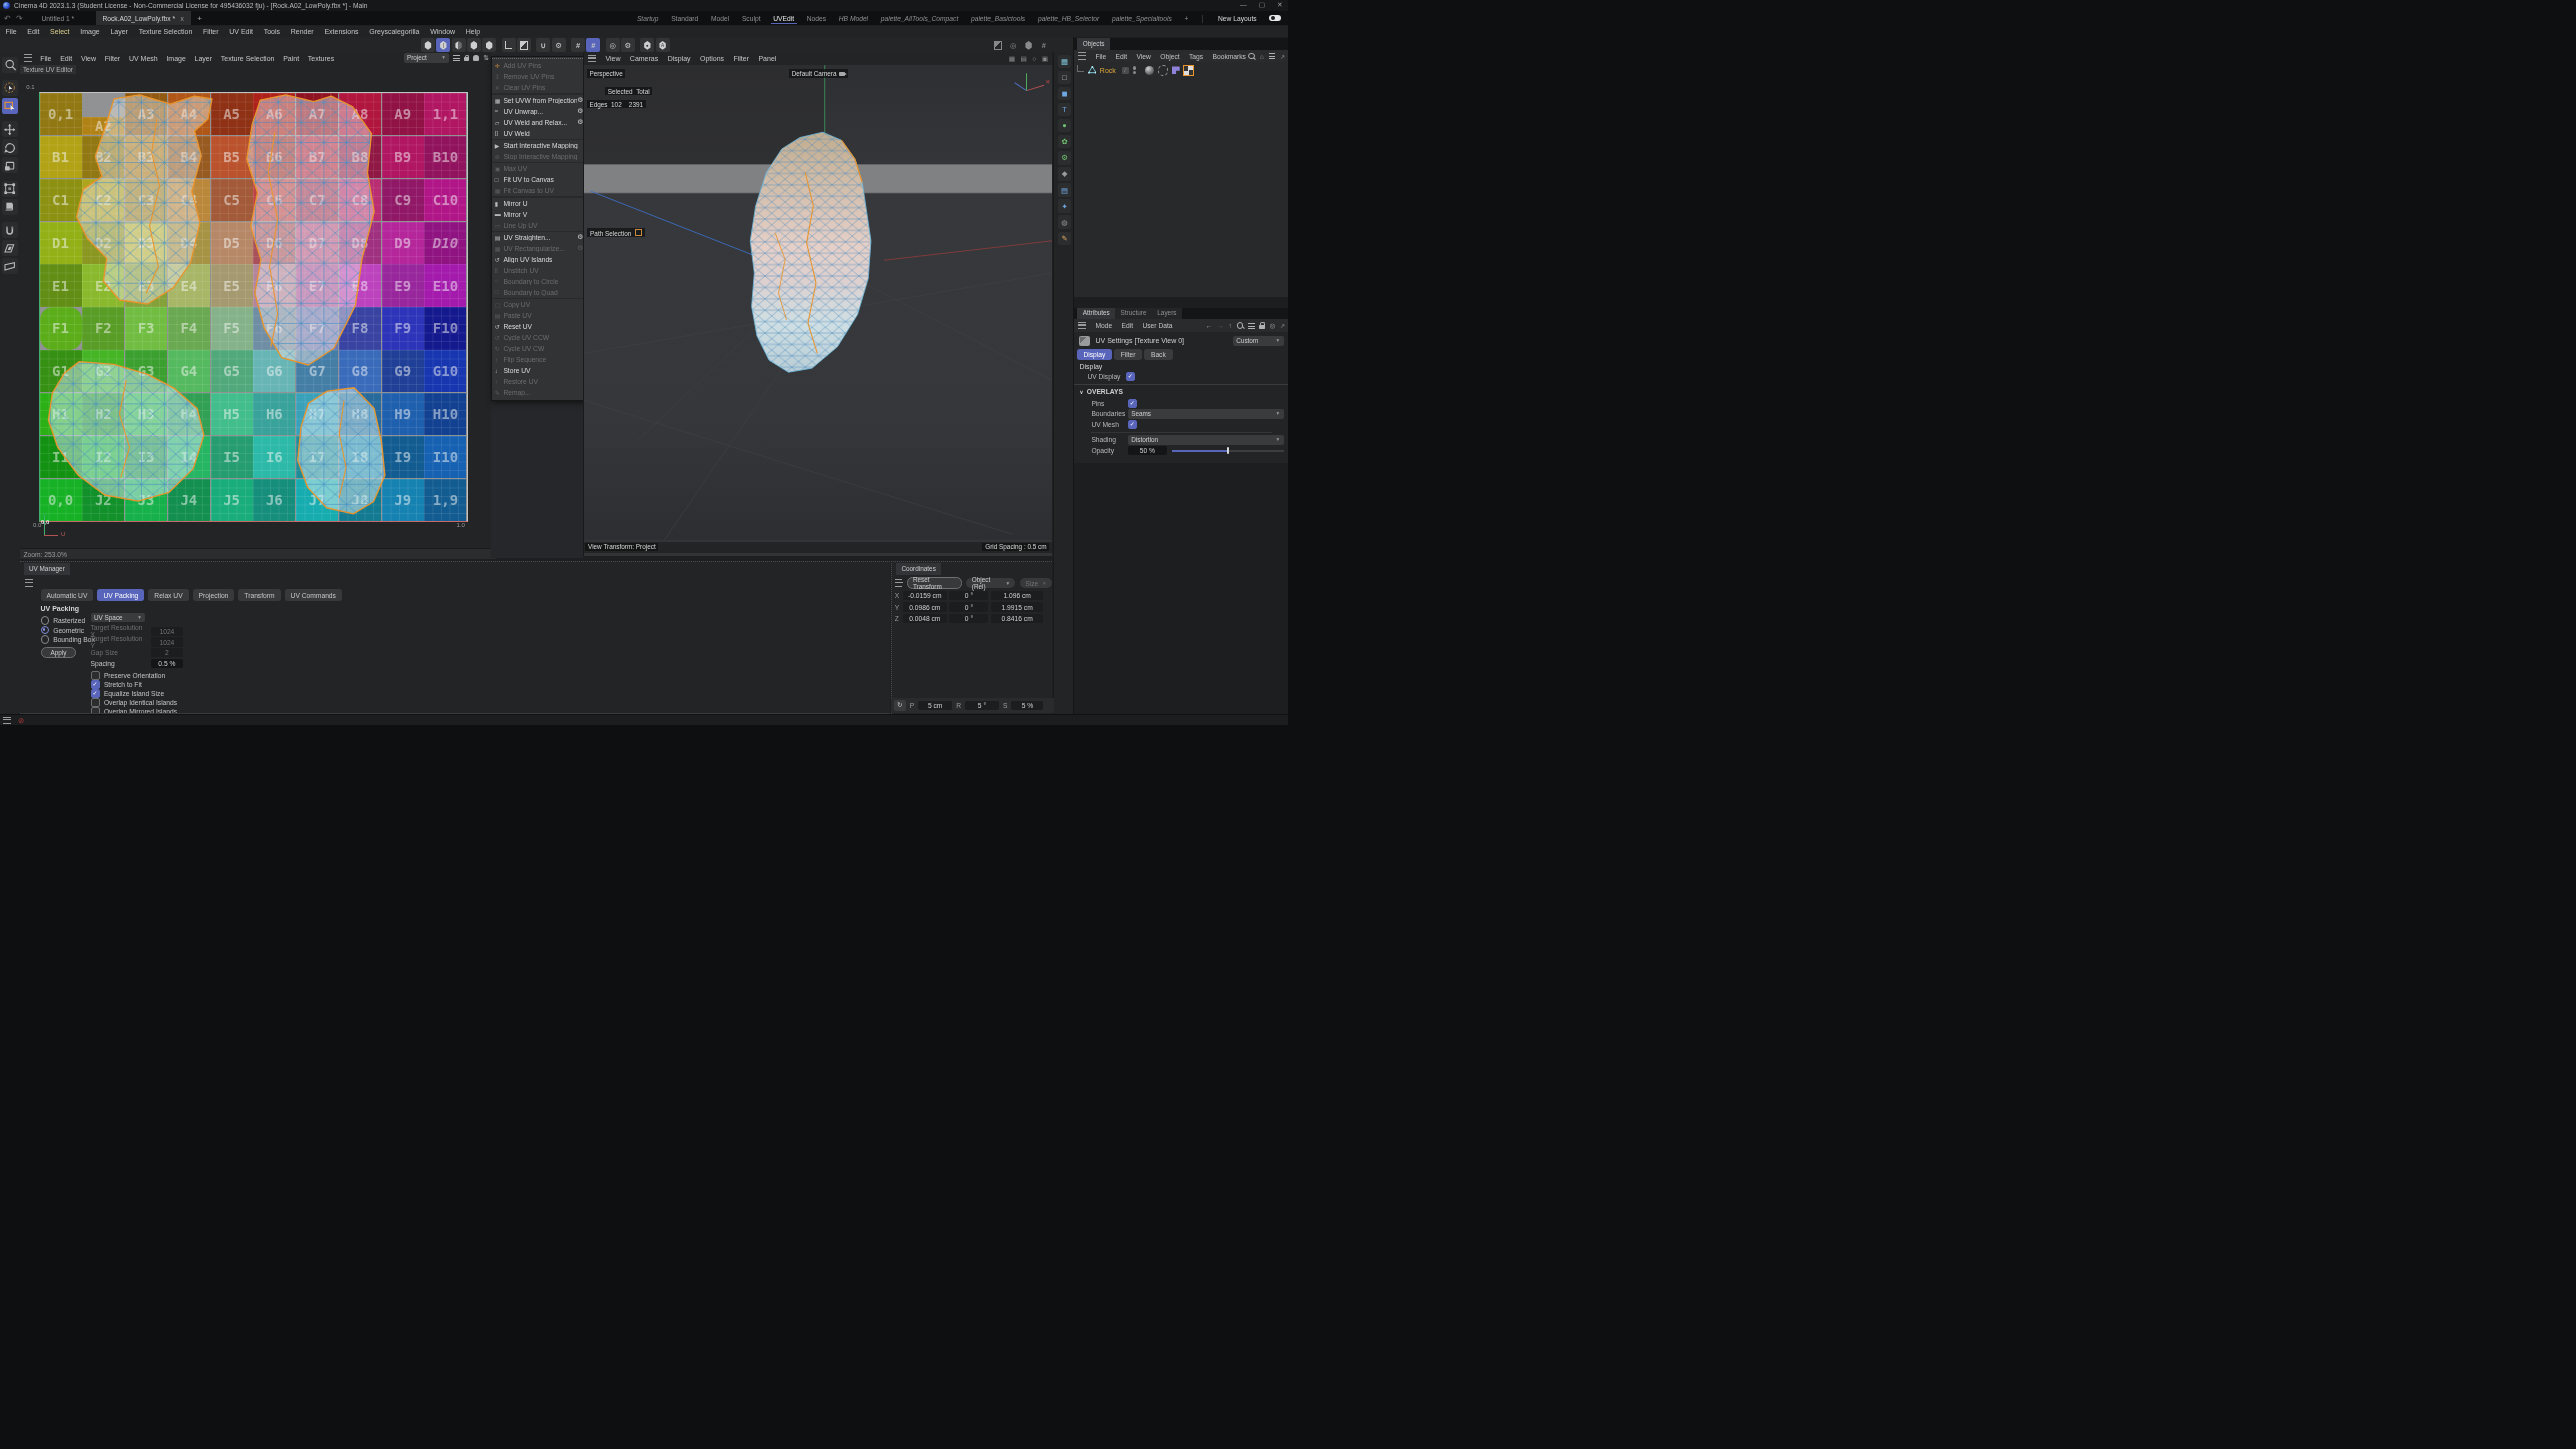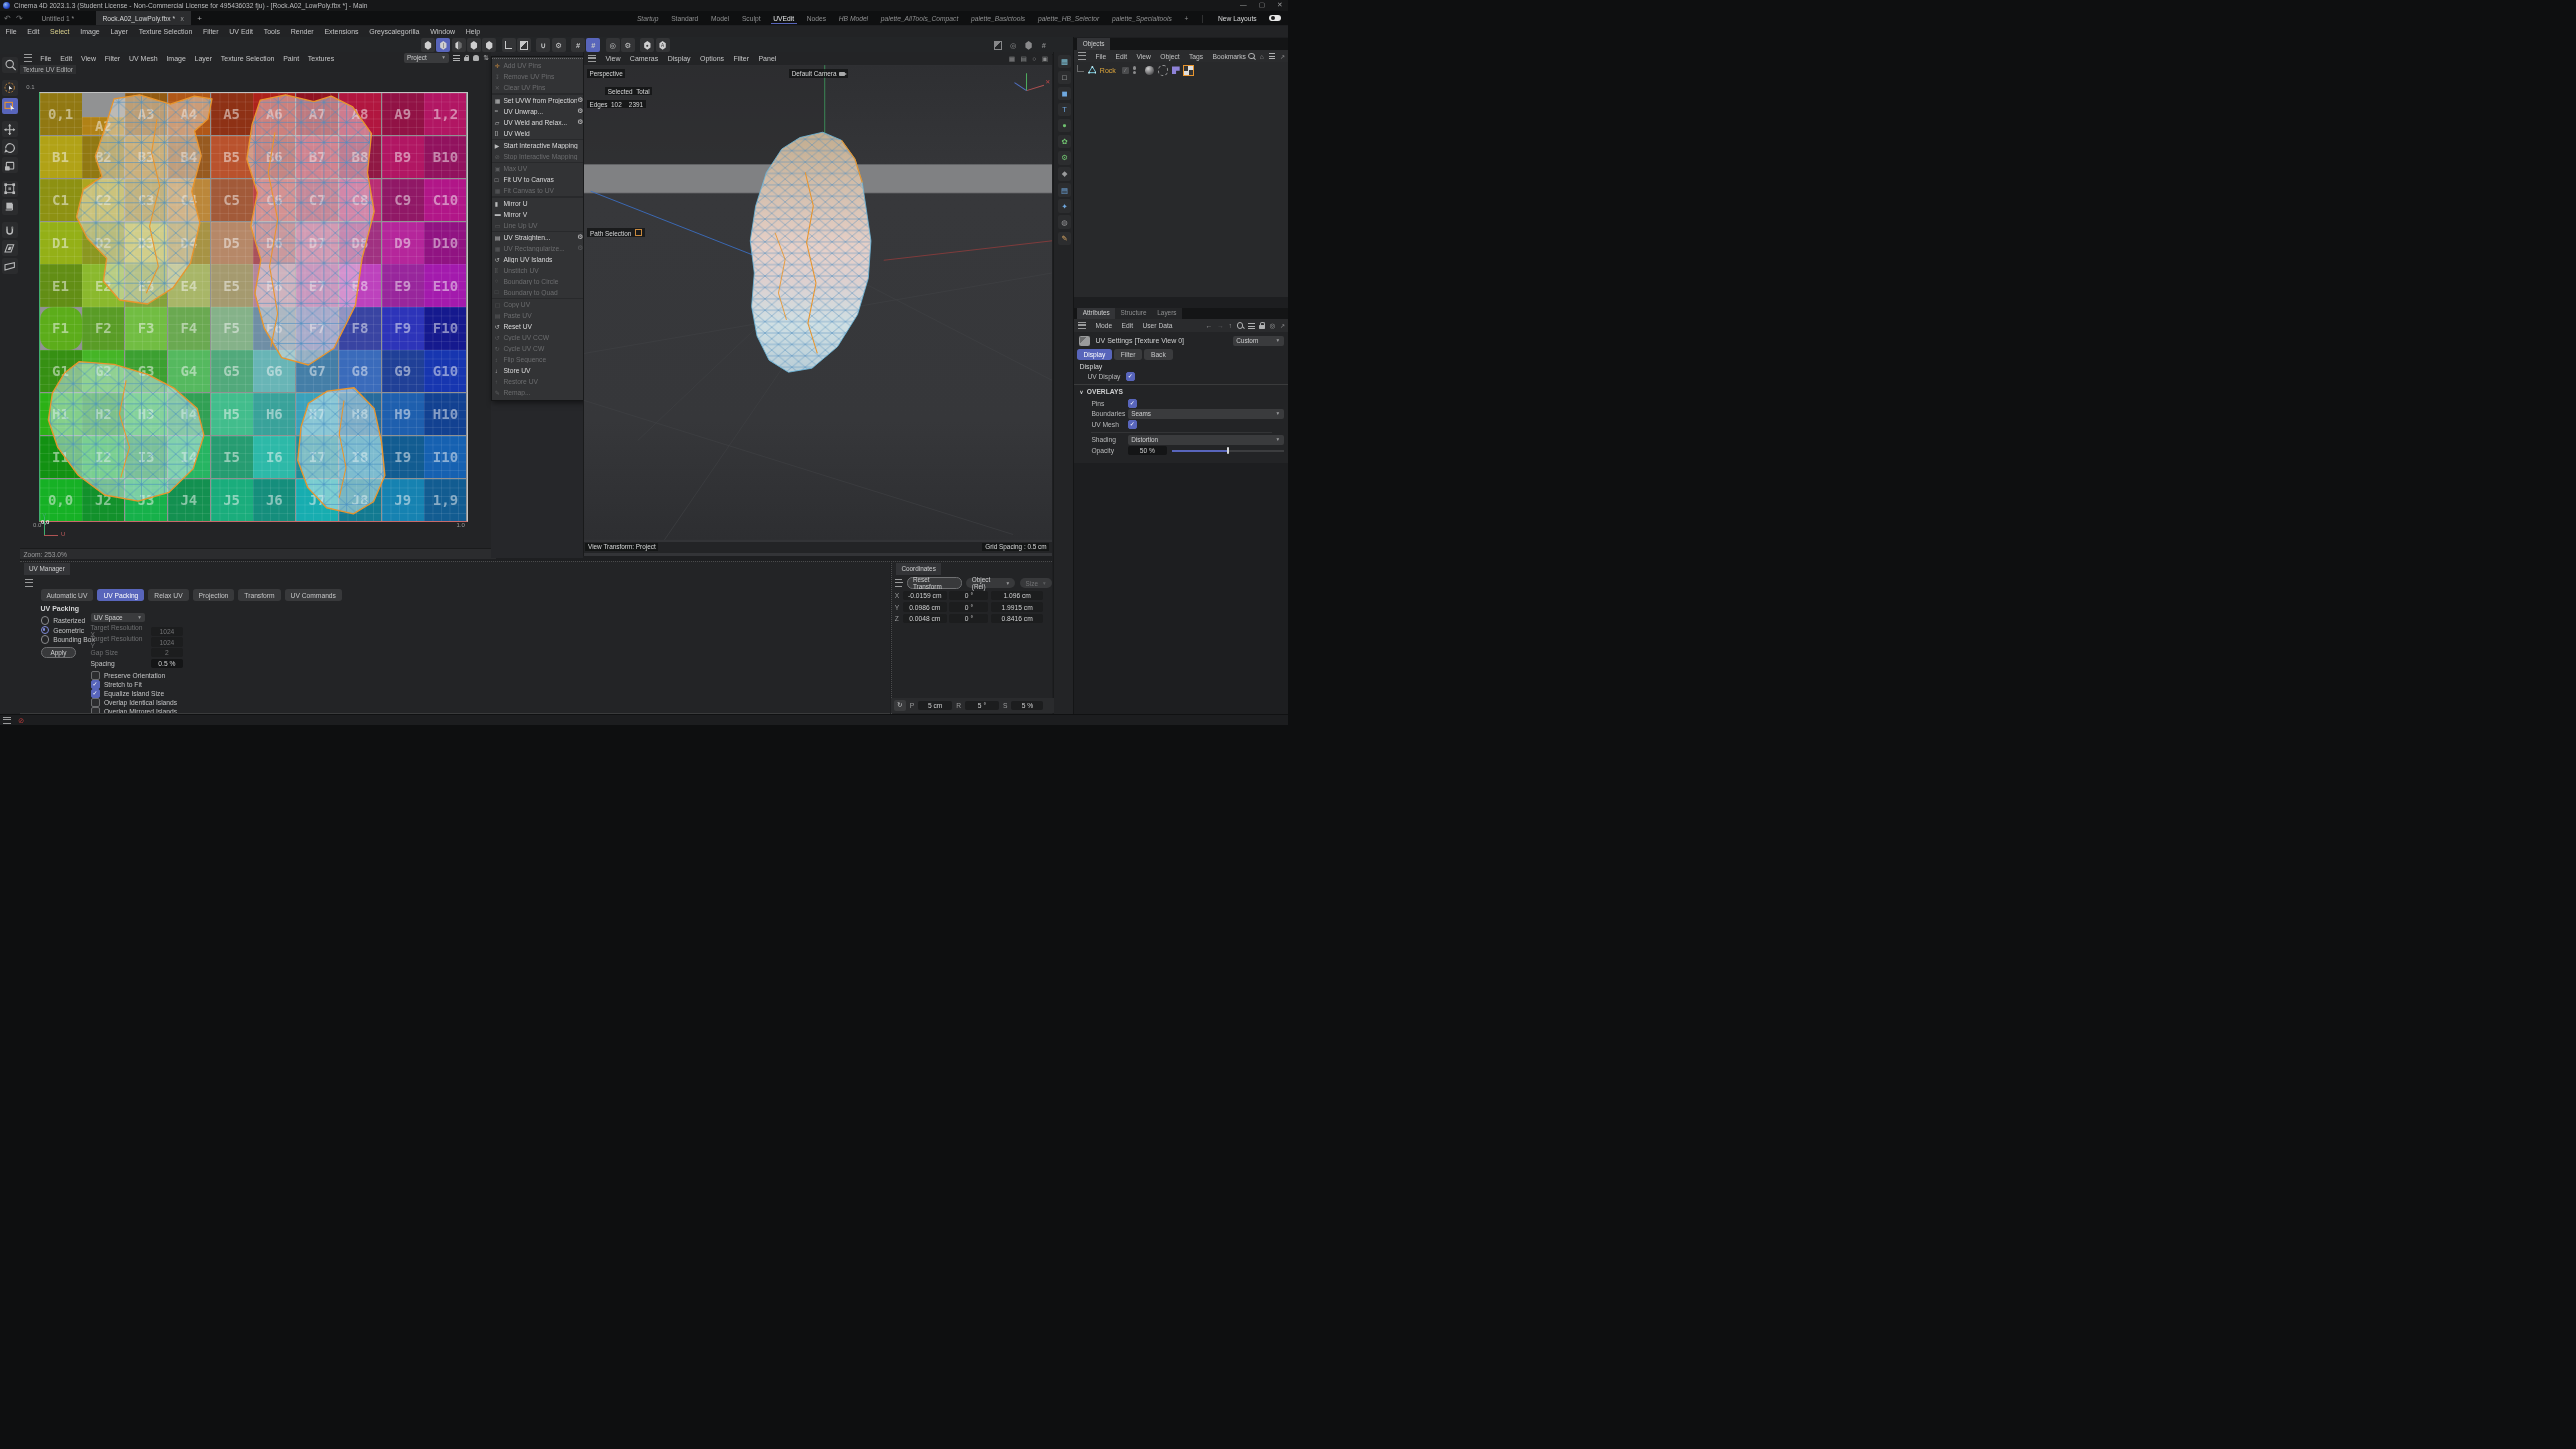--- a/index.html
+++ b/index.html
@@ -357,21 +357,21 @@
         <div class="gcell" style="background-color: rgb(144, 19, 33);">
           <span>A7</span>
         </div>
         <div class="gcell" style="background-color: rgb(177, 22, 63);">
           <span>A8</span>
         </div>
         <div class="gcell" style="background-color: rgb(145, 18, 69);">
           <span>A9</span>
         </div>
         <div class="gcell" style="background-color: rgb(177, 22, 99);">
-          <span>1,2</span>
+          <span>1,1</span>
         </div>
         <div class="gcell" style="background-color: rgb(177, 162, 22);">
           <span>B1</span>
         </div>
         <div class="gcell" style="background-color: rgb(145, 120, 18);">
           <span>B2</span>
         </div>
         <div class="gcell" style="background-color: rgb(174, 126, 30);">
           <span>B3</span>
         </div>
@@ -446,21 +446,21 @@
         </div>
         <div class="gcell" style="background-color: rgb(185, 85, 135);">
           <span>D7</span>
         </div>
         <div class="gcell" style="background-color: rgb(160, 49, 129);">
           <span>D8</span>
         </div>
         <div class="gcell" style="background-color: rgb(181, 38, 155);">
           <span>D9</span>
         </div>
-        <div class="gcell" style="background-color: rgb(144, 19, 130);">
+        <div class="gcell" style="background-color: rgb(144, 19, 130); font-style: italic;">
           <span>D10</span>
         </div>
         <div class="gcell" style="background-color: rgb(98, 142, 21);">
           <span>E1</span>
         </div>
         <div class="gcell" style="background-color: rgb(138, 185, 45);">
           <span>E2</span>
         </div>
         <div class="gcell" style="background-color: rgb(132, 162, 57);">
           <span>E3</span>

